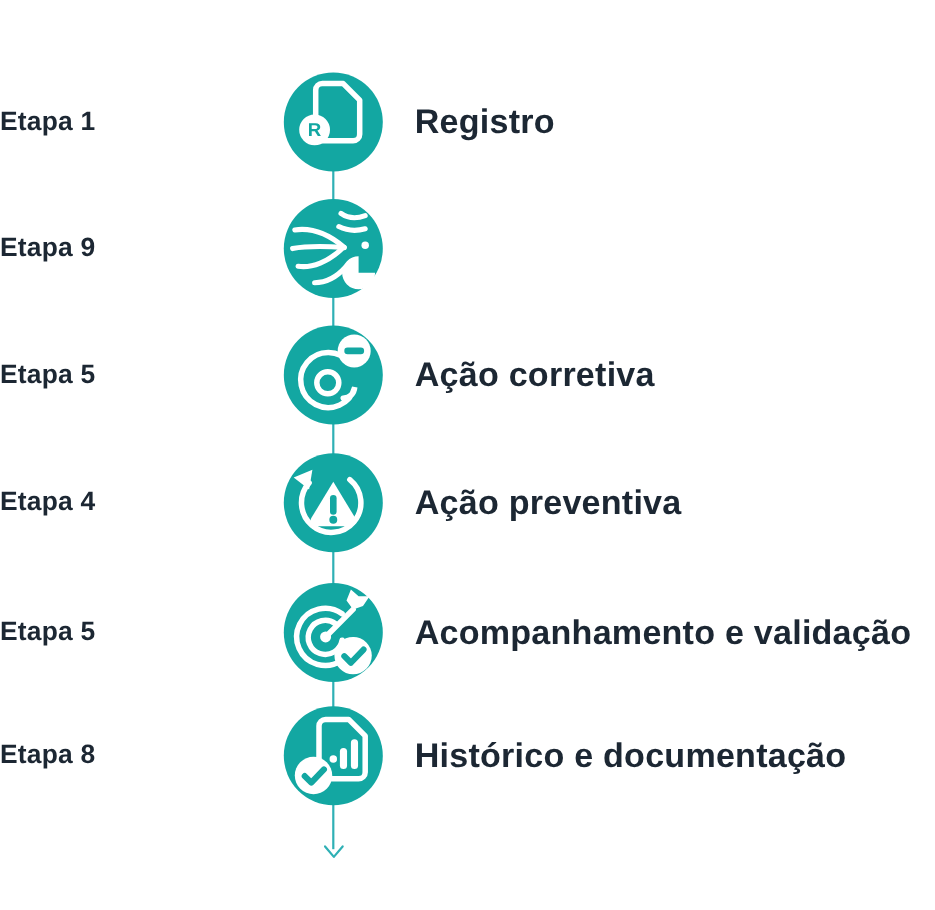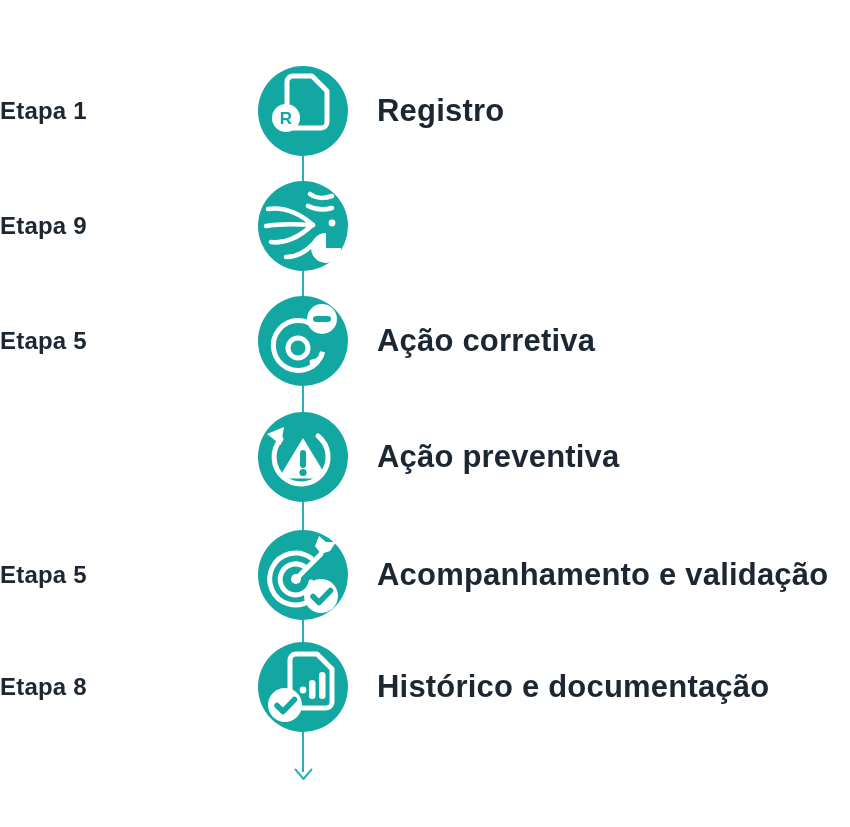--- a/index.html
+++ b/index.html
@@ -104,20 +104,21 @@
     <circle cx="40" cy="52" r="10" fill="none" stroke="#ffffff" stroke-width="5"></circle>
     <path d="M60 34 A25 25 0 1 0 64.5 56 Q63.5 65 54 66" fill="none" stroke="#ffffff" stroke-width="5" stroke-linecap="round"></path>
     <circle cx="64" cy="23" r="15" fill="#ffffff"></circle>
     <rect x="55" y="20" width="18" height="6" rx="3" fill="var(--teal)"></rect>
   </svg>
         </div>
     <div class="step-title">Ação corretiva</div>
   </div>
 
   <div class="step-row" style="top: 411.6px;">
+    <div class="step-label">Etapa 4</div>
     <div class="circle">
           <svg viewBox="0 0 90 90">
     <path d="M60 24 A27 27 0 1 1 23 27" fill="none" stroke="#ffffff" stroke-width="5" stroke-linecap="round"></path>
     <polygon points="9,22 26,15 23,33" fill="#ffffff"></polygon>
     <path d="M45 26 L65 59 A5 5 0 0 1 60.7 66.5 H29.3 A5 5 0 0 1 25 59 Z" fill="#ffffff"></path>
     <line x1="45" y1="41" x2="45" y2="53" stroke="var(--teal)" stroke-width="6" stroke-linecap="round"></line>
     <circle cx="45" cy="60.5" r="3.6" fill="var(--teal)"></circle>
   </svg>
         </div>
     <div class="step-title">Ação preventiva</div>

